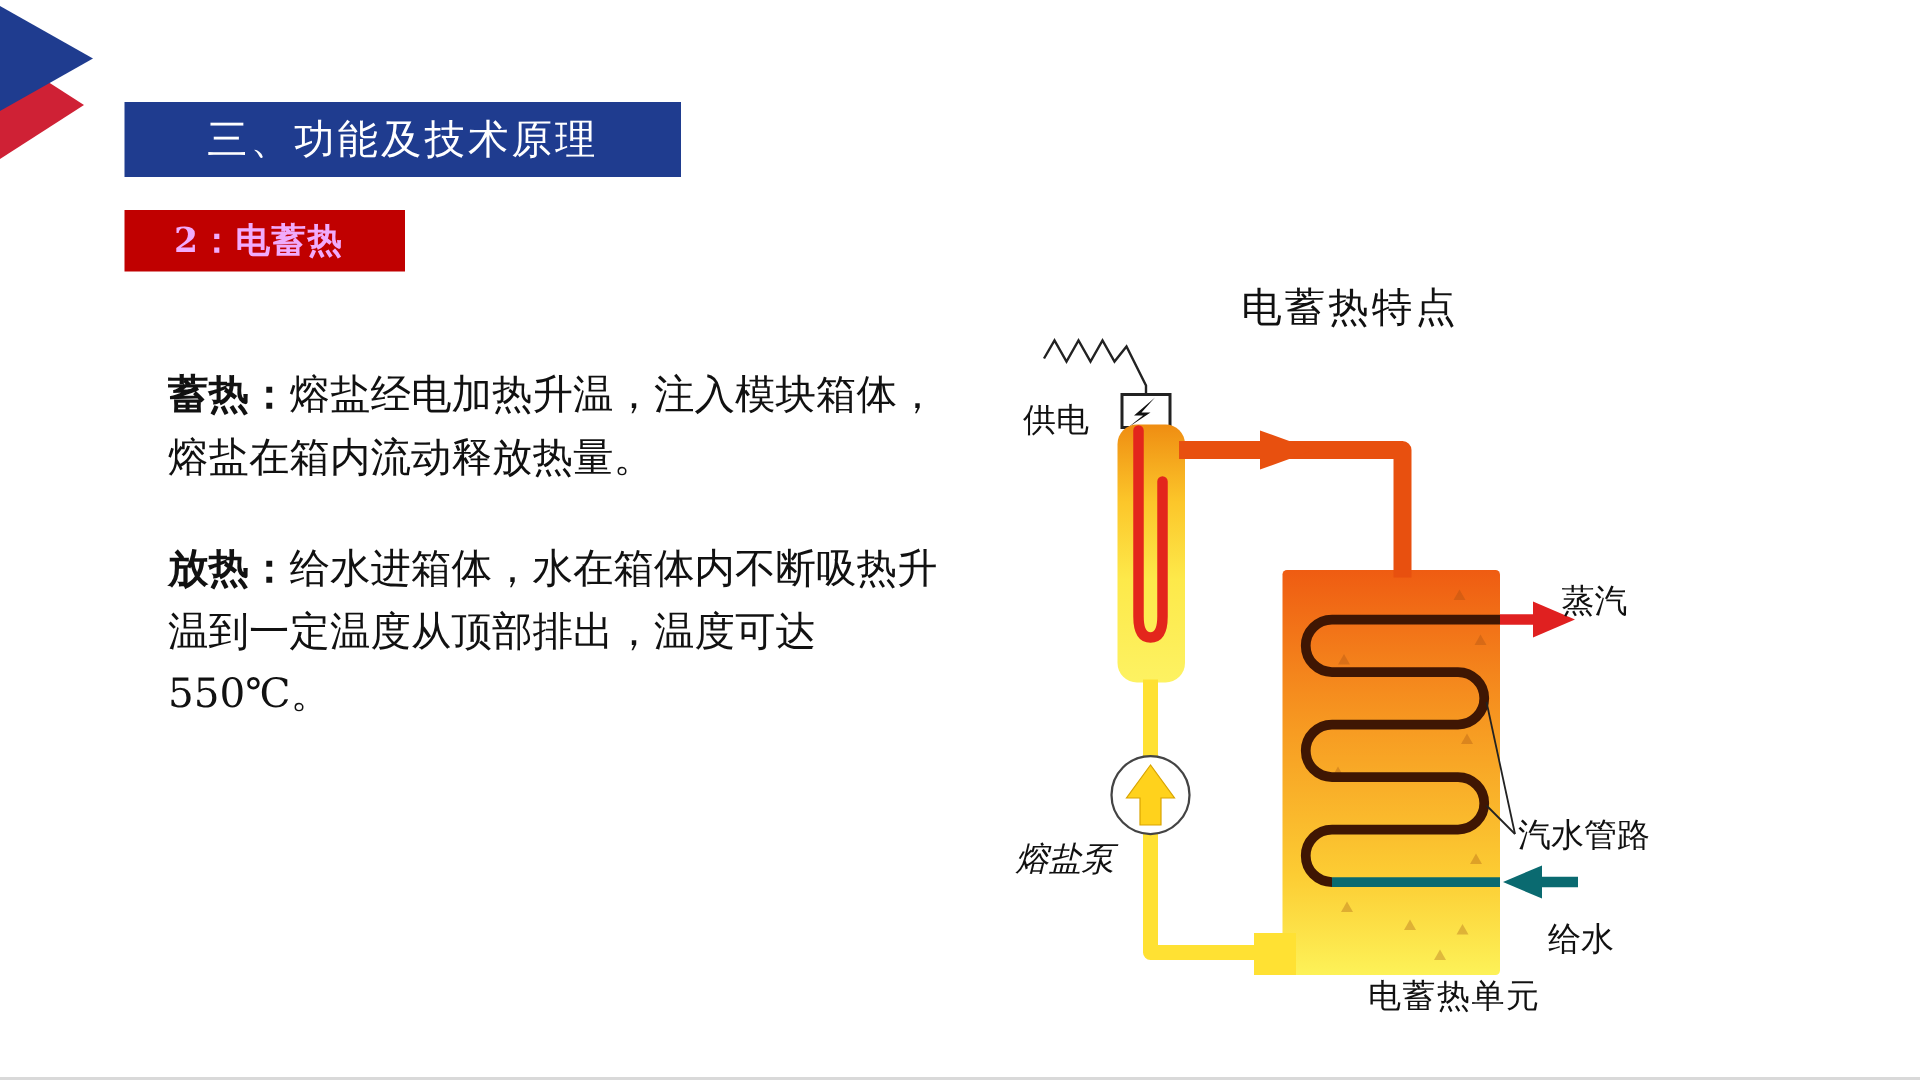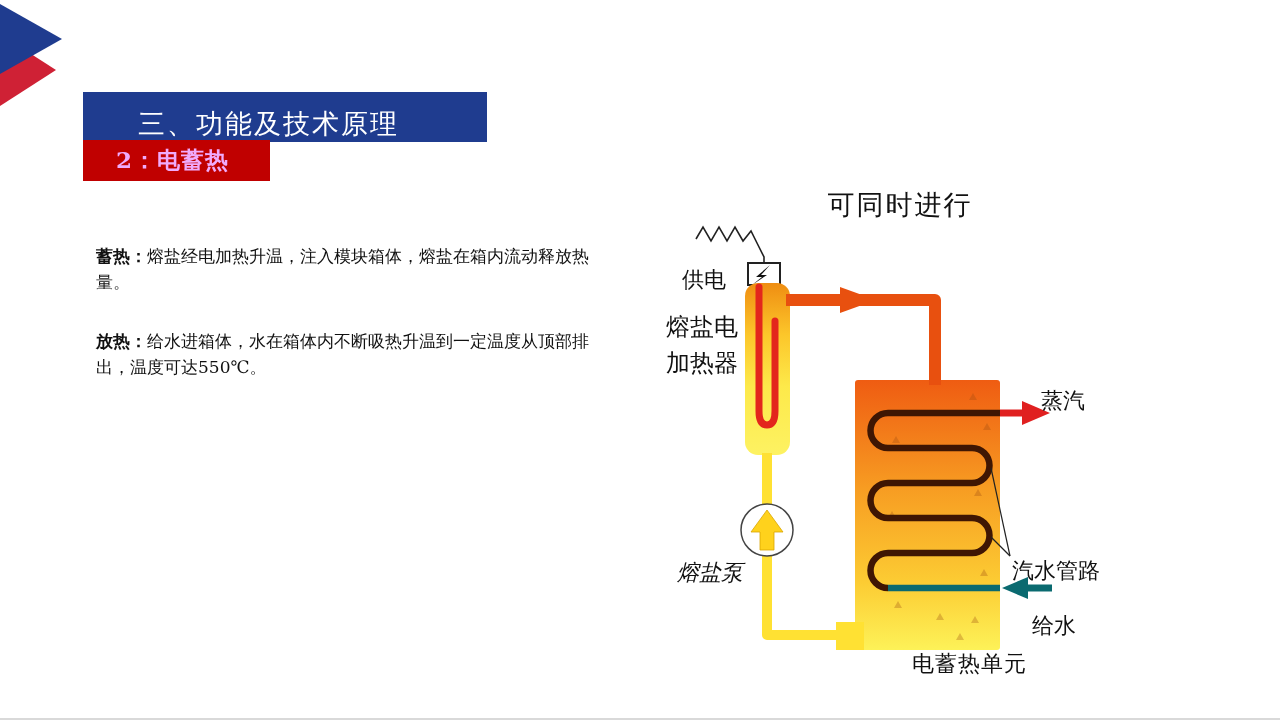--- a/index.html
+++ b/index.html
@@ -2,31 +2,31 @@
 <html><head>
 <meta charset="utf-8">
 <style>
   html,body{margin:0;padding:0;background:#fff;}
   .slide{
     position:relative;width:1280px;height:720px;background:#ffffff;overflow:hidden;
     font-family:"DejaVu Serif","Liberation Serif",serif;color:#111;
   }
   .corner-deco{position:absolute;left:0;top:0;}
   .title-bar{
-    position:absolute;left:83px;top:68px;width:404px;height:50px;background:#1f3c8f;
-    color:#ffffff;display:flex;align-items:flex-end;box-sizing:border-box;
-    padding-left:55px;font-size:27px;letter-spacing:2px;margin-top:24px;
+    position:absolute;left:83px;top:68px;width:371px;height:50px;background:#1f3c8f;
+    color:#ffffff;display:flex;align-items:center;box-sizing:border-box;
+    padding-left:55px;font-size:27px;letter-spacing:2px;
   }
   .badge{
     position:absolute;left:83px;top:140px;width:187px;height:41px;background:#c00000;
     color:#f0abfc;display:flex;align-items:center;box-sizing:border-box;
     padding-left:33px;font-size:23px;font-weight:bold;letter-spacing:1px;
   }
   .body-text{
-    position:absolute;left:96px;top:243px;width:522px;font-size:17px;line-height:1.55;
+    position:absolute;left:112px;top:243px;width:522px;font-size:27px;line-height:1.55;
   }
   .body-text p{margin:0 0 32px 0;}
   .body-text strong{font-weight:bold;}
   .diagram{position:absolute;left:640px;top:185px;width:470px;height:525px;}
   .diagram svg{position:absolute;left:0;top:0;}
   .dlabel{position:absolute;font-size:22px;white-space:nowrap;color:#111;}
   .diagram-title{
     position:absolute;left:130px;top:2px;width:260px;text-align:center;
     font-size:27px;letter-spacing:2px;white-space:nowrap;
   }
@@ -117,25 +117,23 @@
 
       <line x1="386" y1="403" x2="412" y2="403" stroke="#0a6a70" stroke-width="7"></line>
       <polygon points="388,392 388,414 362,403" fill="#0a6a70"></polygon>
 
       <g stroke="#222" stroke-width="1.2">
         <line x1="370" y1="371" x2="351" y2="283"></line>
         <line x1="370" y1="371" x2="351" y2="352"></line>
       </g>
     </svg>
 
-    <div class="diagram-title">可同时进行</div>
+    <div class="diagram-title">电蓄热特点</div>
     <div class="dlabel" style="left:42px;top:80px;">供电</div>
-    <div class="heater-label">熔盐电
-加热器</div>
     <div class="dlabel" style="left:37px;top:373px;font-style:italic;">熔盐泵</div>
     <div class="dlabel" style="left:388px;top:201px;margin-left:13px;">蒸汽</div>
-    <div class="dlabel" style="left:372px;top:371px;">汽水管路</div>
+    <div class="dlabel" style="left:372px;top:357px;">汽水管路</div>
     <div class="dlabel" style="left:392px;top:426px;">给水</div>
     <div class="dlabel" style="left:232px;top:464px;letter-spacing:1px;margin-left:40px;">电蓄热单元</div>
   </div>
 
   <div class="bottom-edge"></div>
 </div>
 
 </body></html>

